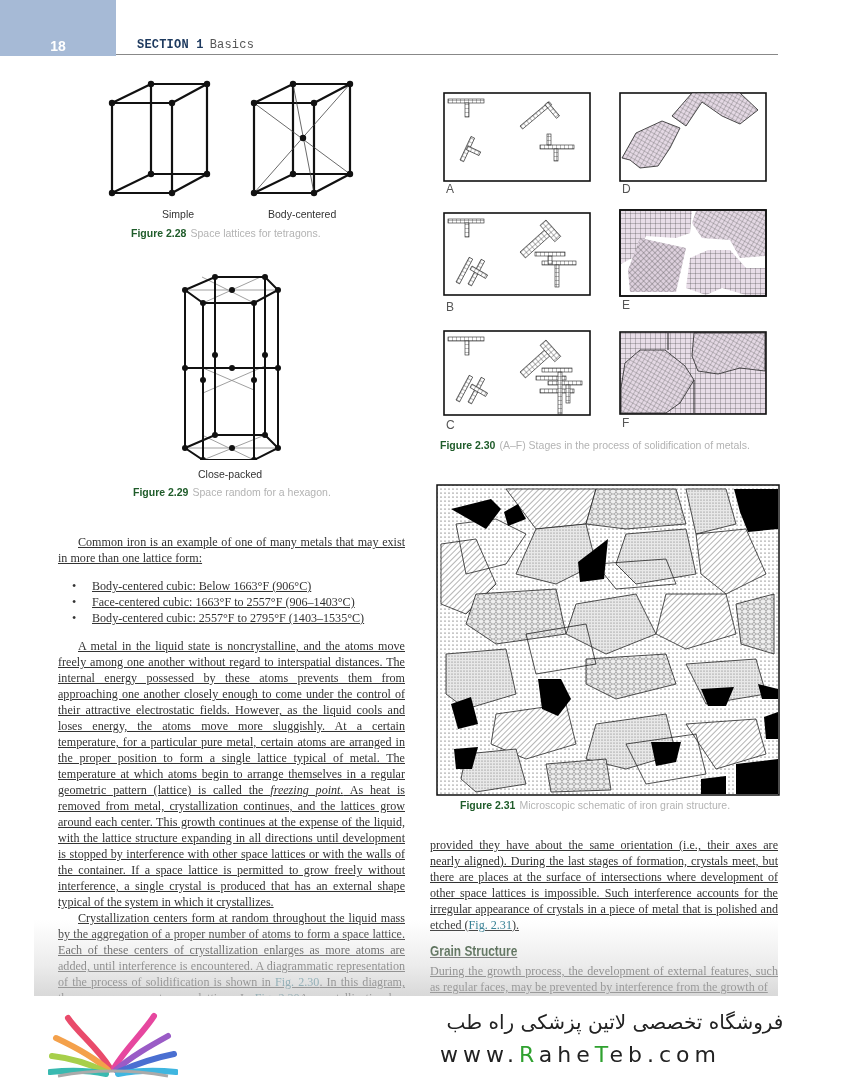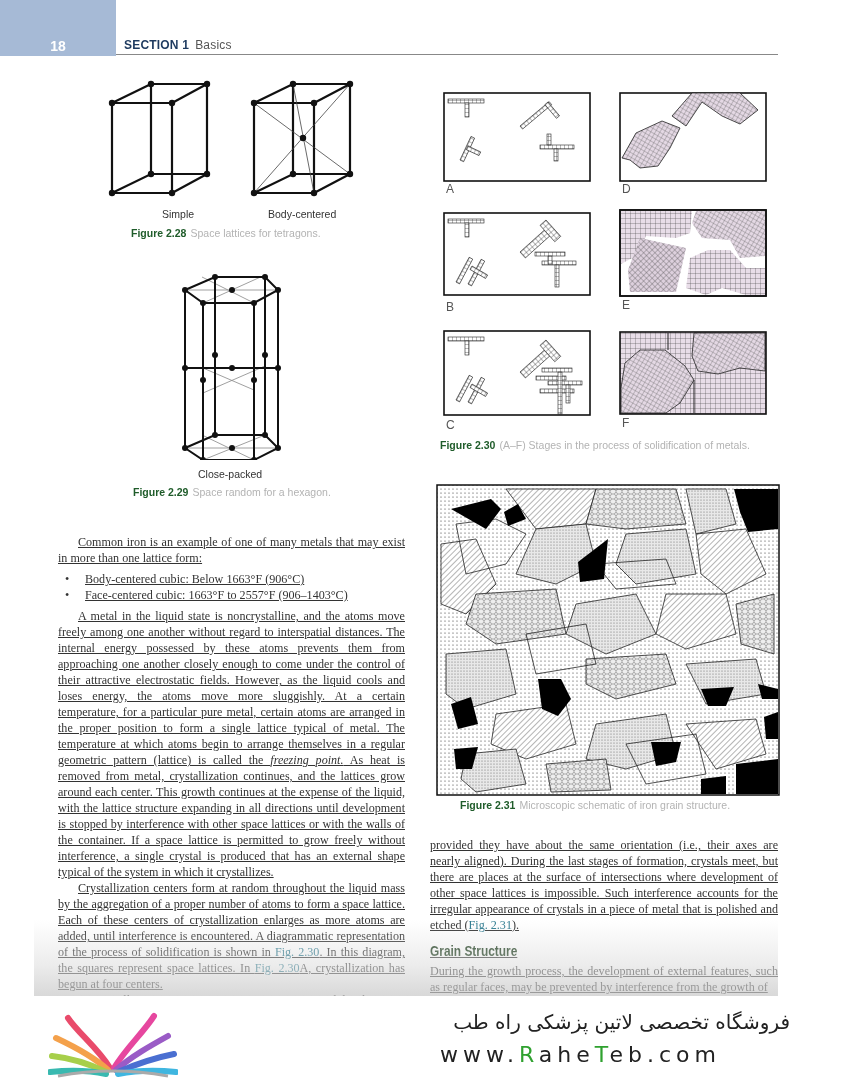--- a/index.html
+++ b/index.html
@@ -2,45 +2,45 @@
 <html><head>
 <meta charset="utf-8">
 <style>
   html, body { margin:0; padding:0; }
   body { width:844px; height:1080px; position:relative; background:#fff; overflow:hidden;
          font-family:"Liberation Serif", serif; color:#2a2a2a; }
   .abs { position:absolute; }
   
   #page-tab { left:0; top:0; width:116px; height:56px; background:#a6bad6; }
   #page-num { left:0; top:38px; width:116px; text-align:center; color:#fff; font-family:"Liberation Sans", sans-serif; font-size:14px; font-weight:bold; }
-  #section-label { left:124px; top:38px; font-family:Liberation Sans, sans-serif; font-size:12px; color:#1e3a5f; font-weight:bold; letter-spacing:0.2px; }
+  #section-label { left:137px; top:38px; font-family:Liberation Mono, monospace; font-size:12px; color:#1e3a5f; font-weight:bold; letter-spacing:0.2px; }
   #section-label .sub { font-weight:normal; color:#555; margin-left:6px; }
   #header-rule { left:116px; top:54px; width:662px; height:1px; background:#888; }
 
   .sans { font-family:"Liberation Sans", sans-serif; }
   .sub-label { font-size:10.5px; color:#333; }
   .caption { font-family:"Liberation Sans", sans-serif; font-size:10.5px; color:#b3b3b3; white-space:nowrap; }
   .caption .fig { color:#1f5c2a; font-weight:bold; margin-right:4px; }
   .panel-letter { font-family:"Liberation Sans", sans-serif; font-size:12px; color:#555; }
 
   
   .col { font-size:12.1px; line-height:16px; text-align:justify; color:#333;text-decoration:underline; }
   .col p { margin:0; text-indent:20px; }
   .col p.noind { text-indent:0; }
-  .col ul { margin:5px; padding-left:22px; list-style:none; }
+  .col ul { margin:12px; padding-left:22px; list-style:none; }
   .col li { position:relative; }
   .col li::before { content:"•"; position:absolute; left:-20px; }
   .link { color:#2b7a8f; }
   .heading { font-family:"Liberation Sans", sans-serif; font-size:14px; font-weight:bold; color:#1a3a1a; transform:scaleX(0.85); transform-origin:left; }
 
   
   #fade { left:34px; top:920px; width:744px; height:76px;
           background:linear-gradient(to bottom, rgba(255,255,255,0) 0%, rgba(220,220,220,0.55) 60%, rgba(200,200,200,0.7) 100%); pointer-events:none; }
   #footer { left:0; top:996px; width:844px; height:84px; background:#fff; }
-  #footer-fa { left:440px; top:1010px; font-family:"DejaVu Sans", sans-serif; font-size:20px; color:#222; direction:rtl; width:350px; text-align:right; }
+  #footer-fa { left:440px; top:1010px; font-family:"DejaVu Sans", sans-serif; font-size:20px; color:#222; direction:rtl; width:350px; text-align:center; }
   #footer-url { left:440px; top:1043px; font-family:"DejaVu Sans", sans-serif; font-size:22px; letter-spacing:5px; color:#222; }
   #footer-url .g { color:#2fa12f; }
   svg { display:block; }
 </style>
 </head>
 <body>
 
 <div id="page-tab" class="abs"></div>
 <div id="page-num" class="abs">18</div>
 <div id="section-label" class="abs">
@@ -337,20 +337,21 @@
 </svg>
 <div class="abs caption" style="left:460px;top:799px;">
   <span class="fig">Figure 2.31</span><span>Microscopic schematic of iron grain structure.</span>
 </div>
 
 <div class="abs col" style="left:58px;top:534px;width:347px;">
   <p>Common iron is an example of one of many metals that may exist in more than one lattice form:</p>
   <ul>
     <li>Body-centered cubic: Below 1663°F (906°C)</li>
     <li>Face-centered cubic: 1663°F to 2557°F (906–1403°C)</li>
+    <li>Body-centered cubic: 2557°F to 2795°F (1403–1535°C)</li>
   </ul>
   <p><span>A metal in the liquid state is noncrystalline, and the atoms move freely among one another without regard to interspatial distances. The internal energy possessed by these atoms prevents them from approaching one another closely enough to come under the control of their attractive electrostatic fields. However, as the liquid cools and loses energy, the atoms move more sluggishly. At a certain temperature, for a particular pure metal, certain atoms are arranged in the proper position to form a single lattice typical of metal. The temperature at which atoms begin to arrange themselves in a regular geometric pattern (lattice) is called the </span><i>freezing point.</i><span> As heat is removed from metal, crystallization continues, and the lattices grow around each center. This growth continues at the expense of the liquid, with the lattice structure expanding in all directions until development is stopped by interference with other space lattices or with the walls of the container. If a space lattice is permitted to grow freely without interference, a single crystal is produced that has an external shape typical of the system in which it crystallizes.</span></p>
   <p><span>Crystallization centers form at random throughout the liquid mass by the aggregation of a proper number of atoms to form a space lattice. Each of these centers of crystallization enlarges as more atoms are added, until interference is encountered. A diagrammatic representation of the process of solidification is shown in </span><span class="link">Fig. 2.30</span><span>. In this diagram, the squares represent space lattices. In </span><span class="link">Fig. 2.30</span><span>A, crystallization has begun at four centers.</span></p>
   <p>As crystallization continues, more centers appear and develop</p>
 </div>
 
 <div class="abs col" style="left:430px;top:837px;width:348px;">
   <p class="noind"><span>provided they have about the same orientation (i.e., their axes are nearly aligned). During the last stages of formation, crystals meet, but there are places at the surface of intersections where development of other space lattices is impossible. Such interference accounts for the irregular appearance of crystals in a piece of metal that is polished and etched (</span><span class="link">Fig. 2.31</span><span>).</span></p>
   <div class="heading" style="margin-top:10px;margin-bottom:4px;">Grain Structure</div>
   <p class="noind">During the growth process, the development of external features, such as regular faces, may be prevented by interference from the growth of</p>

